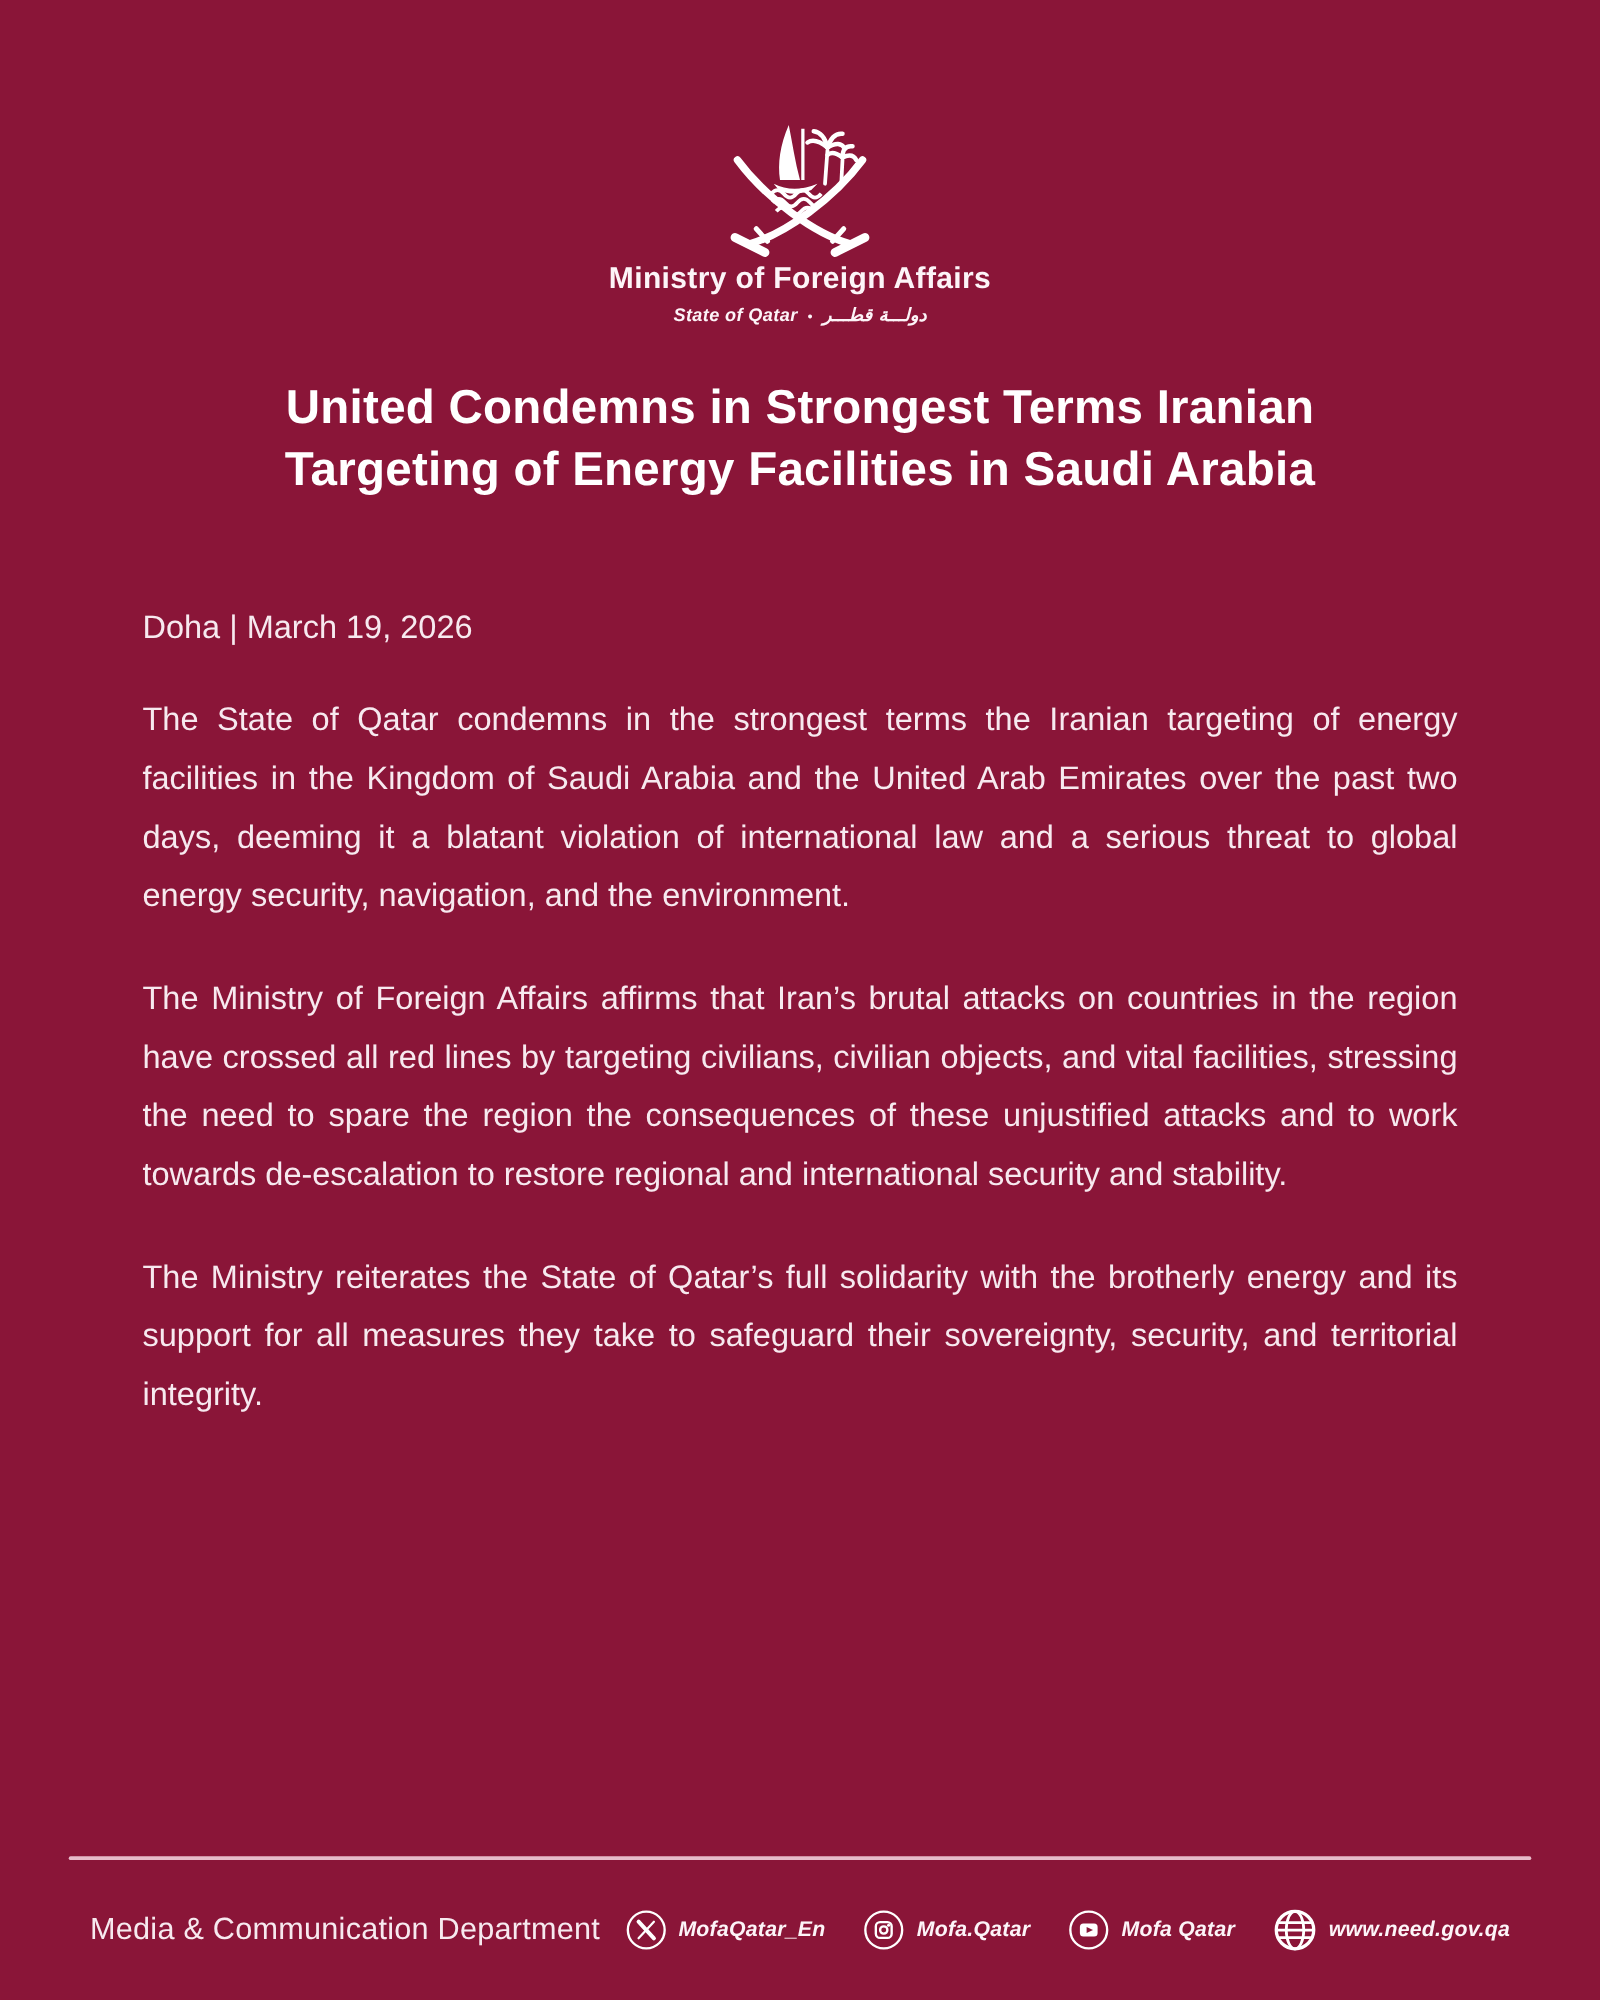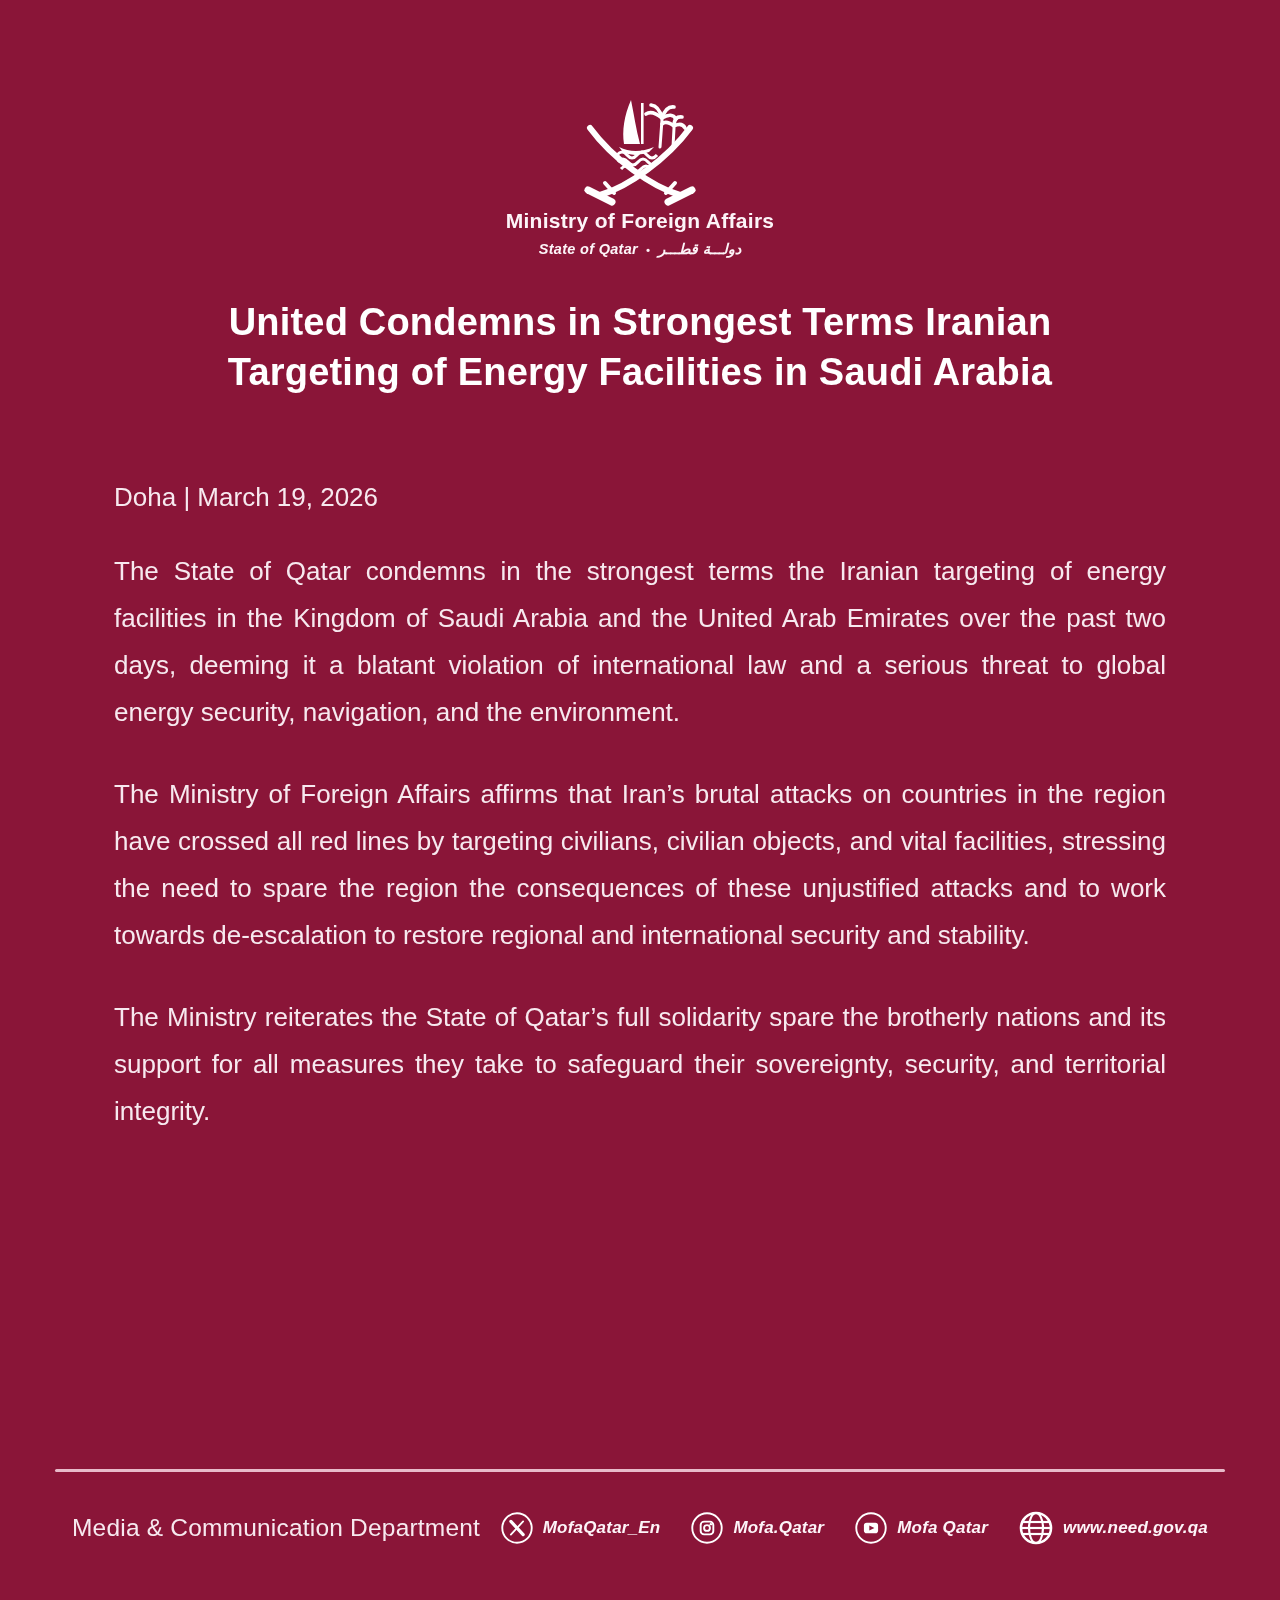--- a/index.html
+++ b/index.html
@@ -20,21 +20,21 @@
   .page{position:relative;width:1280px;height:1600px;}
 
   
   .brand{padding-top:92px;text-align:center;}
   .emblem{display:block;margin:0 auto;}
   .brand-ar{
     font-size:31px;font-weight:bold;line-height:1.25;margin-top:4px;
     color:#FDF4F8;direction:rtl;
     font-family:"DejaVu Sans","Liberation Sans",sans-serif;
   }
-  .brand-en{font-size:21px;font-weight:bold;letter-spacing:.3px;margin-top:3px;color:#FDF4F8;}
+  .brand-en{font-size:24px;font-weight:bold;letter-spacing:.3px;margin-top:3px;color:#FDF4F8;}
   .brand-state{
     font-size:14.5px;font-weight:bold;margin-top:8px;color:#FDF4F8;letter-spacing:.3px;
     display:flex;justify-content:center;align-items:center;gap:8px;font-style:italic;
   }
   .brand-state .ar{font-family:"DejaVu Sans","Liberation Sans",sans-serif;direction:rtl;}
   .brand-state .sep{font-size:11px;position:relative;top:1px;}
 
   
   .title{
     margin:40px auto 0;max-width:1010px;text-align:center;
@@ -44,21 +44,21 @@
 
   
   .content{padding:0 114px;margin-top:29px;}
   .dateline{margin-top:84px;font-size:26px;line-height:32px;color:var(--ink);}
   .body-paragraph{
     margin-top:35px;font-size:26px;line-height:47px;
     text-align:justify;color:var(--ink);
   }
 
   
-  .footer{position:absolute;left:0;right:0;bottom:16px;}
+  .footer{position:absolute;left:0;right:0;bottom:0;}
   .footer-divider{
     height:3px;background:var(--divider);border-radius:2px;
     margin:0 55px;opacity:.92;
   }
   .footer-row{
     display:flex;align-items:center;justify-content:space-between;
     margin:0 72px 0 72px;height:112px;
   }
   .dept{font-size:24.5px;color:var(--ink);letter-spacing:.2px;}
   .social{display:flex;align-items:center;gap:30px;}
@@ -119,21 +119,21 @@
 
   <h1 class="title">
     <div>United Condemns in Strongest Terms Iranian</div>
     <div>Targeting of Energy Facilities in Saudi Arabia</div>
   </h1>
 
   <div class="content">
     <div class="dateline">Doha | March 19, 2026</div>
     <p class="body-paragraph">The State of Qatar condemns in the strongest terms the Iranian targeting of energy facilities in the Kingdom of Saudi Arabia and the United Arab Emirates over the past two days, deeming it a blatant violation of international law and a serious threat to global energy security, navigation, and the environment.</p>
     <p class="body-paragraph">The Ministry of Foreign Affairs affirms that Iran’s brutal attacks on countries in the region have crossed all red lines by targeting civilians, civilian objects, and vital facilities, stressing the need to spare the region the consequences of these unjustified attacks and to work towards de-escalation to restore regional and international security and stability.</p>
-    <p class="body-paragraph">The Ministry reiterates the State of Qatar’s full solidarity spare the brotherly nations and its support for all measures they take to safeguard their sovereignty, security, and territorial integrity.</p>
+    <p class="body-paragraph">The Ministry reiterates the State of Qatar’s full solidarity with the brotherly energy and its support for all measures they take to safeguard their sovereignty, security, and territorial integrity.</p>
   </div>
 
   <div class="footer">
     <div class="footer-divider"></div>
     <div class="footer-row">
       <div class="dept">Media &amp; Communication Department</div>
 
       <div class="social">
 
         <div class="social-item">

